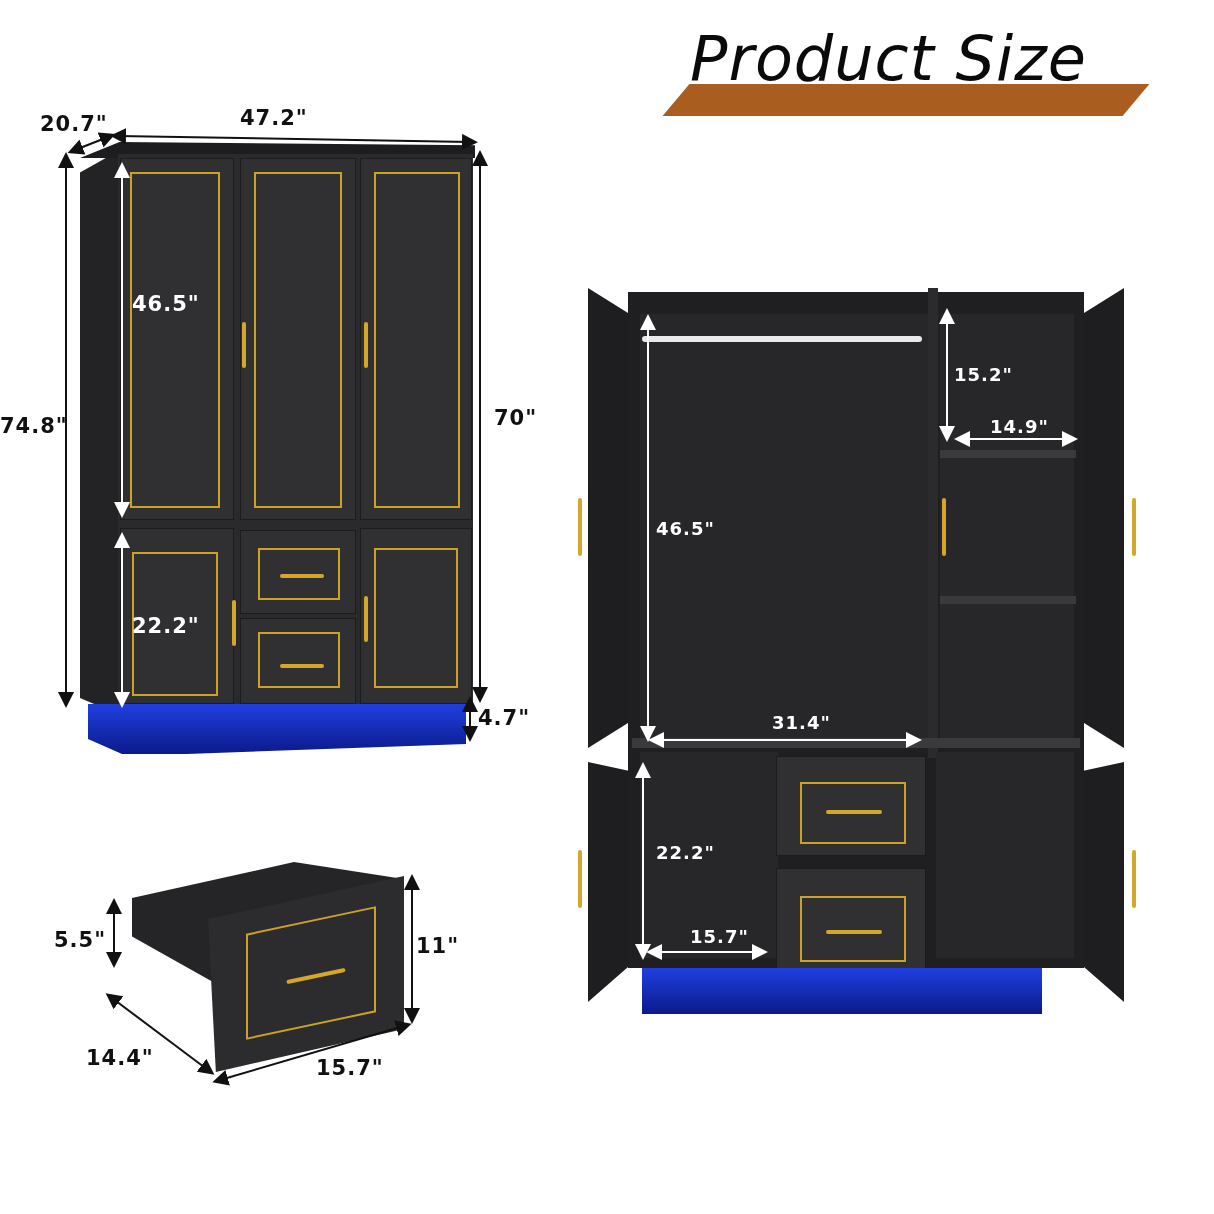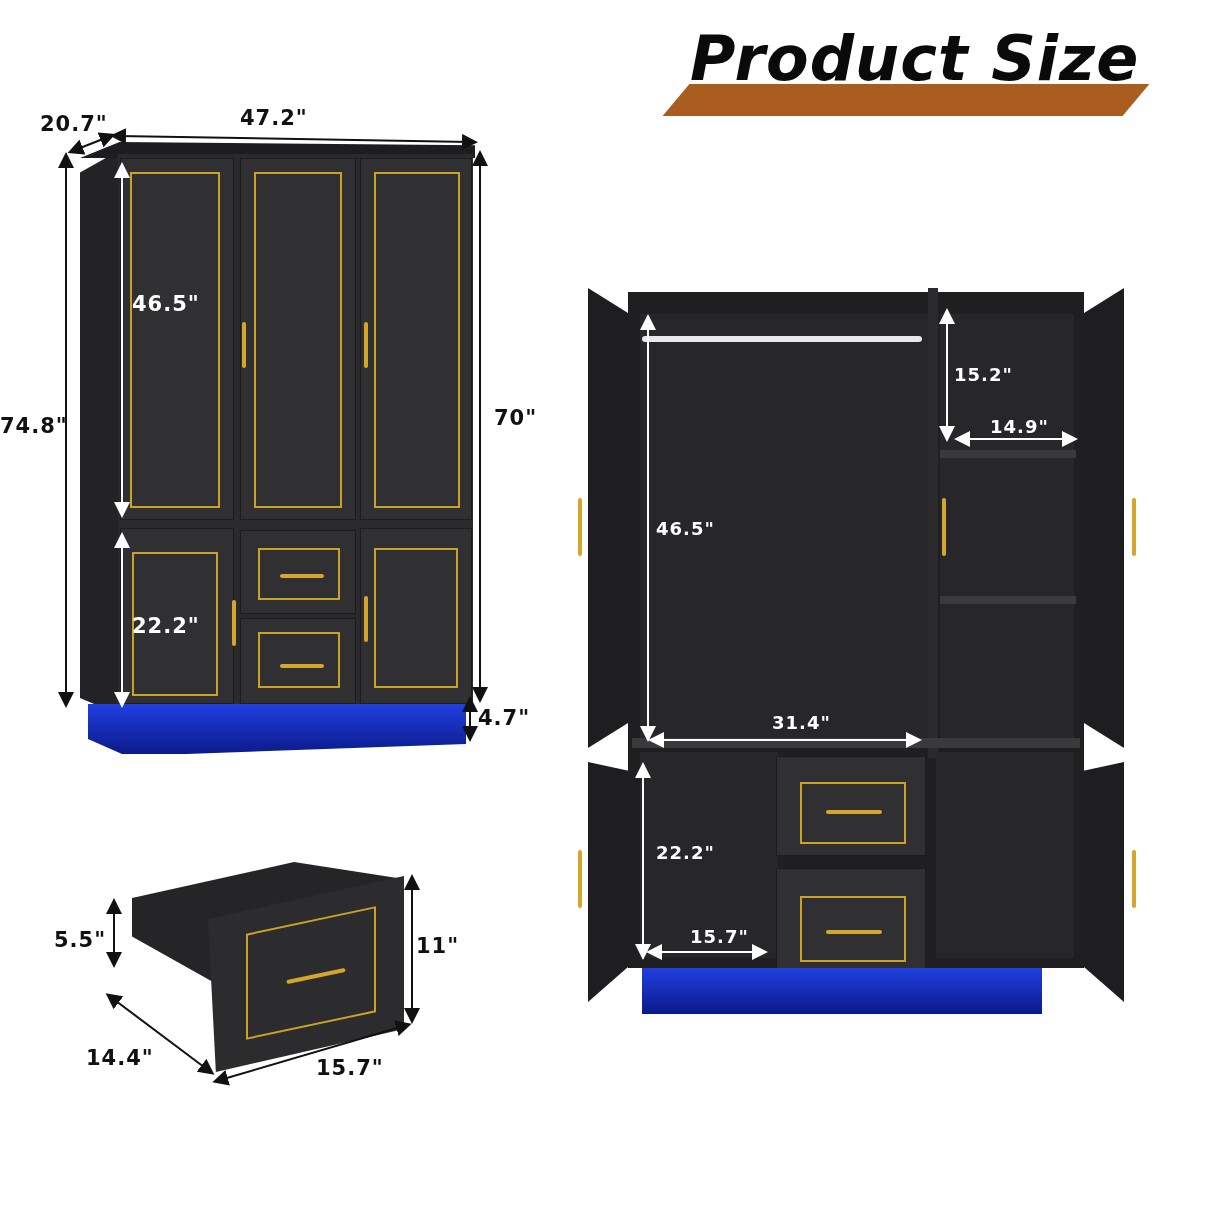--- a/index.html
+++ b/index.html
@@ -1,18 +1,18 @@
 <!DOCTYPE html>
 <html><head>
 <meta charset="utf-8">
 <style>
   html,body{margin:0;padding:0;background:#ffffff;}
   body{width:1214px;height:1214px;position:relative;overflow:hidden;font-family:"DejaVu Sans",sans-serif;}
   .title-band{position:absolute;left:676px;top:84px;width:460px;height:32px;background:#a95e1f;transform:skewX(-40deg);}
-  .title-text{position:absolute;left:690px;top:22px;font-size:62px;font-weight:bold;font-style:italic;color:#0a0a0a;letter-spacing:1px;font-family:"DejaVu Sans",sans-serif;}
+  .title-text{position:absolute;left:690px;top:22px;font-size:62px;font-weight:normal;font-style:italic;color:#0a0a0a;letter-spacing:1px;font-family:"DejaVu Sans",sans-serif;}
   .dim{position:absolute;font-weight:bold;font-size:21px;color:#111;font-family:"DejaVu Sans",sans-serif;letter-spacing:1px;}
   .dim.w{color:#ffffff;}
   .panel{position:absolute;background:#2c2c2e;}
   .door{position:absolute;background:#303032;border:1px solid #1c1c1c;box-sizing:border-box;}
   .gold{position:absolute;border:2px solid #c9a227;box-sizing:border-box;}
   .handle-v{position:absolute;width:4px;background:#d4a72c;border-radius:2px;}
   .handle-h{position:absolute;height:4px;background:#d4a72c;border-radius:2px;}
   .led{position:absolute;background:linear-gradient(180deg,#1f3fe0,#0b1a8a);}
   .inner{position:absolute;background:#27272a;}
   .shelf{position:absolute;background:#3a3a3d;height:8px;}

